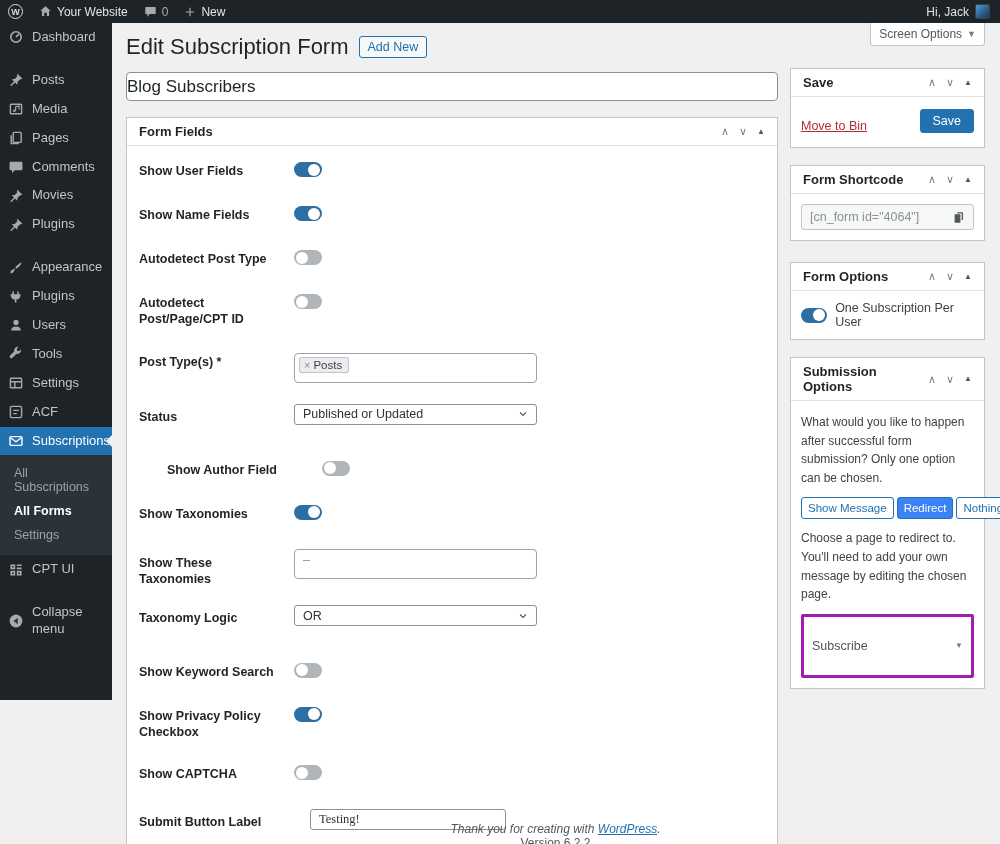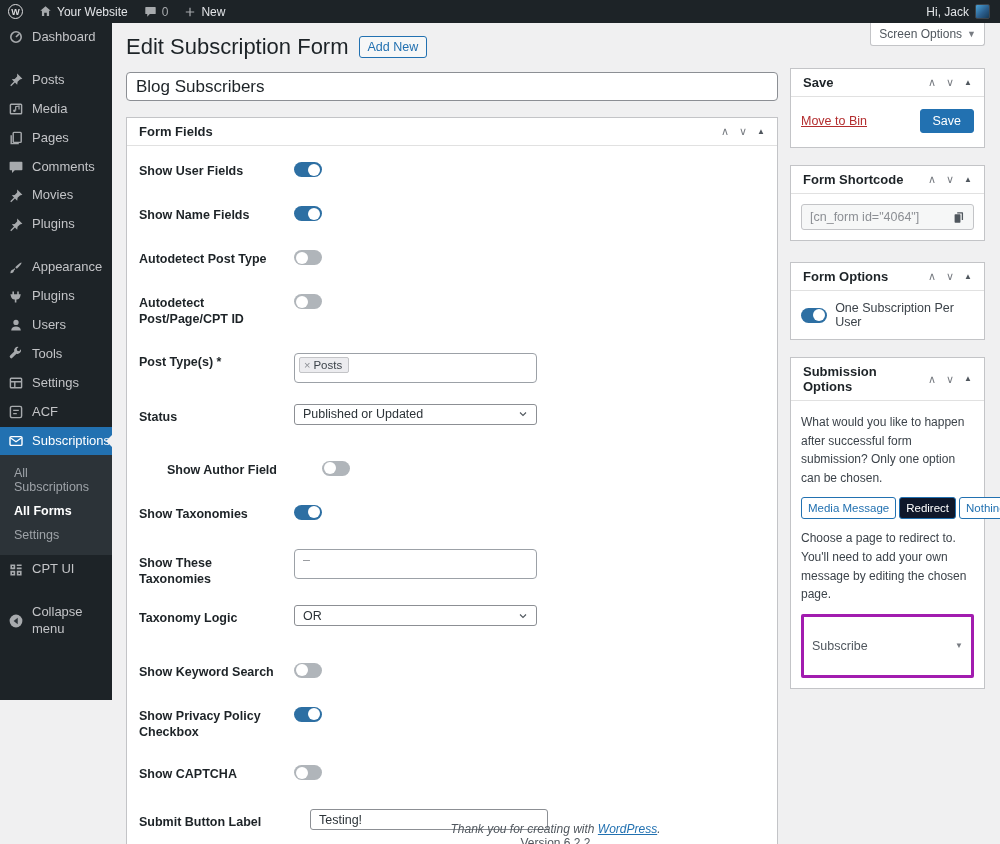--- a/index.html
+++ b/index.html
@@ -71,21 +71,21 @@
   
   #main { position:absolute; left:126px; top:34px; width:652px; }
   .page-head { display:flex; align-items:center; gap:10px; margin-bottom:12px; }
   .page-head h1 { font-size:22px; font-weight:400; color:#1d2327; }
   .btn-add-new {
     background:#f6f7f7; border:1px solid #2271b1; color:#2271b1;
     font-size:12.5px; padding:3px 8px; border-radius:3px; cursor:pointer;
     font-family:inherit;
   }
   #title-input {
-    width:100%; height:29px; font-size:17px; padding:3px 9px;
+    width:100%; height:29px; font-size:17px; padding:3px 0;
     border:1px solid #8c8f94; border-radius:4px; background:#fff;
     color:#1d2327; font-family:inherit; margin-bottom:16px;
   }
 
   
   .postbox {
     background:#fff; border:1px solid #c3c4c7; margin-bottom:17px;
   }
   .postbox-header {
     display:flex; align-items:center; justify-content:space-between;
@@ -130,35 +130,35 @@
 
   .fakeselect {
     width:243px; height:21px; border:1px solid #8c8f94; border-radius:3px;
     background:#fff; font-size:12.5px; color:#2c3338;
     display:flex; align-items:center; padding:0 8px; cursor:pointer;
   }
   .fakeselect .sel-text { flex:1; }
   .fakeselect .chev { color:#50575e; }
 
   .txtinput {
-    width:238px; height:21px; border:1px solid #8c8f94; border-radius:3px;
+    width:196px; height:21px; border:1px solid #8c8f94; border-radius:3px;
     background:#fff; font-size:12.5px; color:#2c3338; padding:0 8px;
-    font-family:Liberation Sans, sans-serif;
+    font-family:Liberation Serif, serif;
   }
   .txtbox-tall {
     width:243px; height:30px; border:1px solid #9ca1a7; border-radius:4px;
     background:#fff; font-size:12.5px; color:#8c8f94; padding:3px 8px;
     font-family:inherit;
   }
 
   
   #side { position:absolute; left:790px; top:68px; width:195px; }
   .side-body { padding:10px; font-size:12.5px; color:#3c434a; }
 
-  .save-row { display:flex; align-items:center; justify-content:space-between; padding:2px 0 4px 0;gap:20px;}
+  .save-row { display:flex; align-items:flex-end; justify-content:space-between; padding:2px 0 4px 0;gap:20px;}
   .move-bin { color:#b32d2e; text-decoration:underline; font-size:12.5px; cursor:pointer; }
   .btn-save {
     background:#2271b1; border:1px solid #2271b1; color:#fff;
     font-size:12.5px; padding:4px 12px; border-radius:3px; cursor:pointer;
     font-family:inherit;
   }
 
   .shortcode-box {
     background:#f6f7f7; border:1px solid #c3c4c7; border-radius:3px;
     display:flex; align-items:center; justify-content:space-between;
@@ -169,21 +169,21 @@
   .fo-row { display:flex; align-items:center; gap:8px; }
   .fo-label { font-size:12.5px; color:#3c434a; }
 
   .so-p { font-size:12px; line-height:1.55; margin-bottom:10px; color:#3c434a; }
   .so-btns { display:flex; gap:3px; margin-bottom:10px; }
   .so-btn {
     border:1px solid #2271b1; color:#2271b1; background:#fff;
     font-size:11.5px; padding:4px 6px; border-radius:3px; cursor:pointer;
     white-space:nowrap; font-family:inherit;
   }
-  .so-btn.selected { background:#0f172a; color:#fff; }
+  .so-btn.selected { background:#3b82f6; color:#fff; }
   .page-select {
     border:3px solid #a21caf; border-radius:2px; background:#fff;
     display:flex; align-items:center; justify-content:space-between;
     padding:22px 8px; font-size:12.5px; color:#50575e; cursor:pointer;
   }
   .page-select .caret { font-size:8px; color:#787c82; }
 
   
   #footer {
     position:absolute; left:126px; right:15px; top:822px;
@@ -569,21 +569,21 @@
       <span class="hndl">Submission Options</span>
       <span class="handle-actions">
         <span class="order-btn">∧</span>
         <span class="order-btn">∨</span>
         <span class="toggle-ind">▲</span>
       </span>
     </div>
     <div class="side-body" style="padding-top:12px;">
       <p class="so-p">What would you like to happen after successful form submission? Only one option can be chosen.</p>
       <div class="so-btns">
-        <button class="so-btn">Media Message</button>
+        <button class="so-btn">Show Message</button>
         <button class="so-btn selected">Redirect</button>
         <button class="so-btn">Nothing</button>
       </div>
       <p class="so-p">Choose a page to redirect to. You'll need to add your own message by editing the chosen page.</p>
       <div class="page-select">
         <span>Subscribe</span>
         <span class="caret">▼</span>
       </div>
     </div>
   </div>

